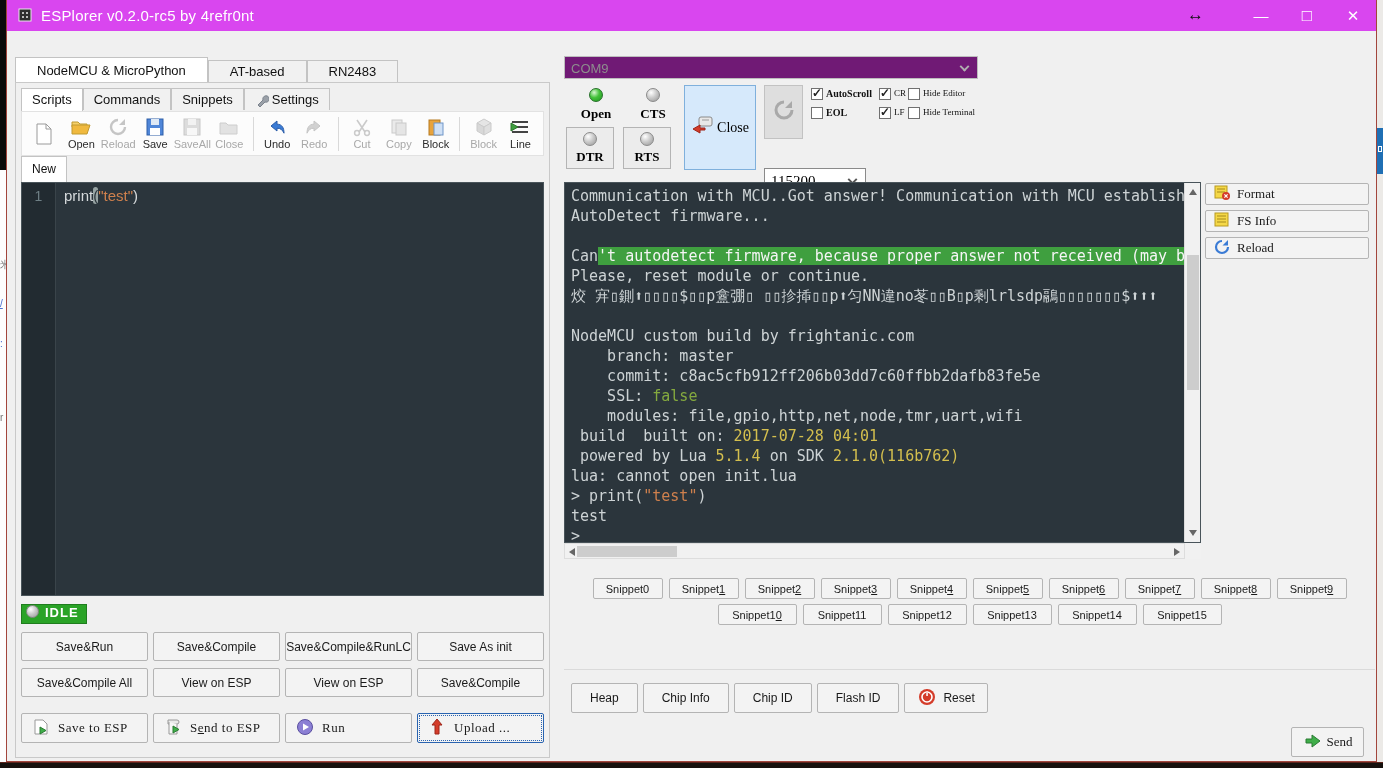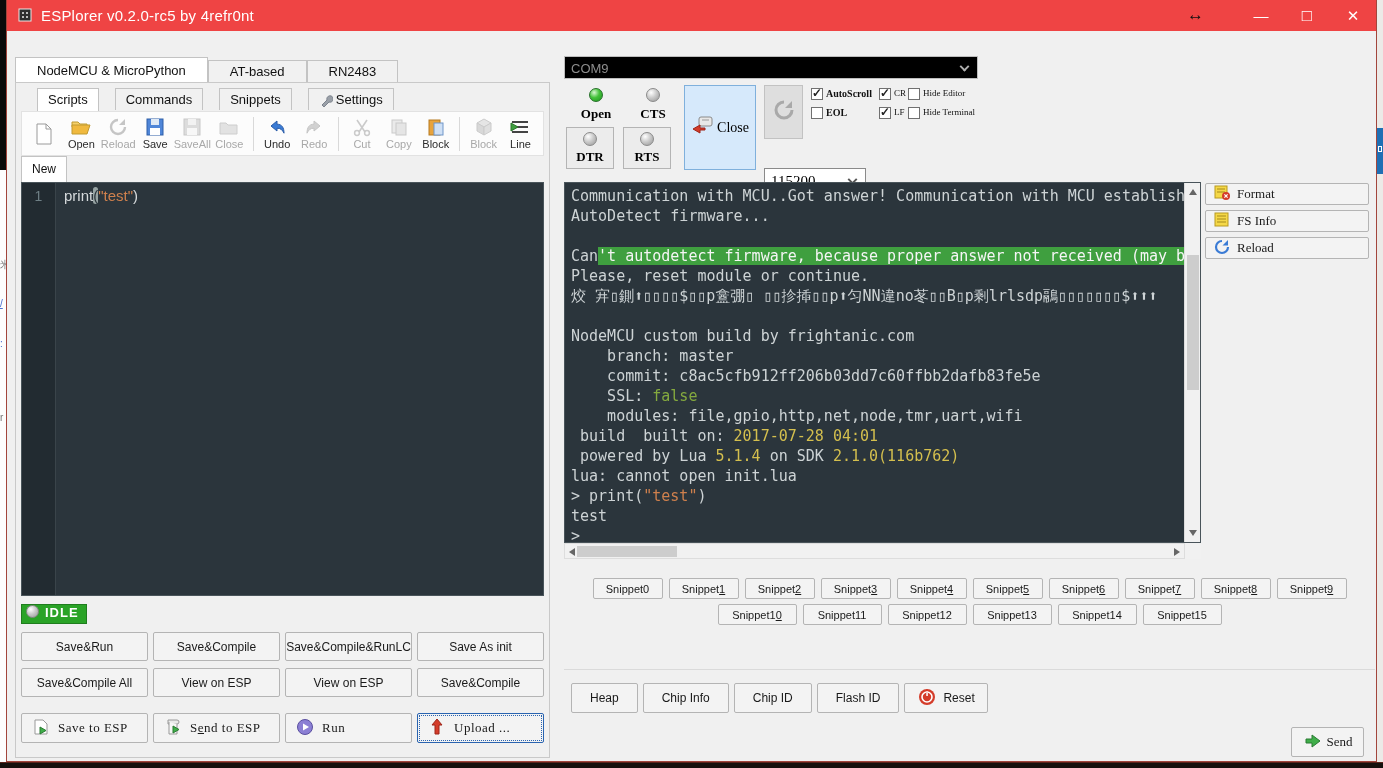--- a/index.html
+++ b/index.html
@@ -14,21 +14,21 @@
   #left-strip .glyph { position:absolute; left:0; font-size:10px; color:#777; }
   #right-strip { left:1377px; top:0; width:6px; height:762px; background:#eceae7; }
   #right-strip .blue { position:absolute; left:0; top:128px; width:6px; height:46px; background:#1f6fb4; }
   #right-strip .blue i { position:absolute; left:1px; top:18px; width:4px; height:6px; border:1px solid #fff; }
   #bottom-strip { left:0; top:762px; width:1383px; height:6px; background:#16100d; border-top:1px solid #5a241c; }
 
   
   #app { left:6px; top:0; width:1371px; height:762px; background:#f0f0f0;
          border-left:1px solid #a2453c; border-right:1px solid #a2453c; border-bottom:1px solid #a2453c; }
 
-  #titlebar { left:0; top:0; width:1369px; height:31px; background:#ef4444; color:#fff; }
+  #titlebar { left:0; top:0; width:1369px; height:31px; background:#d946ef; color:#fff; }
   #titlebar .app-icon { position:absolute; left:9px; top:6px; }
   #titlebar .title { position:absolute; left:34px; top:7px; font-size:15px; letter-spacing:.2px; }
   .win-btn { position:absolute; top:0; width:46px; height:31px; text-align:center; line-height:31px;
              font-size:15px; color:#fff; }
   #resize-cursor { position:absolute; left:1180px; top:5px; color:#101010; font-size:17px; font-weight:bold; }
 
   #menubar { left:0; top:31px; width:1369px; height:22px; background:#f7f7f7; border-bottom:1px solid #e4e4e4; }
   #menubar ul { list-style:none; display:flex; height:22px; align-items:center; padding-left:7px; }
   #menubar li { padding:0 9px; font-size:14px; color:#1a1a1a; }
 
@@ -37,21 +37,21 @@
          font-size:13px; color:#111; text-align:center; }
   .tab.active { background:#fff; }
 
   #main-tabs { left:8px; top:57px; height:25px; }
   #main-tabs .tab { height:22px; line-height:22px; padding:0 21px; vertical-align:bottom; }
   #main-tabs .tab.active { height:25px; line-height:25px; }
 
   #left-group { left:8px; top:82px; width:535px; height:676px; border:1px solid #c9c9c9; background:#f0f0f0; }
 
   #sub-tabs { left:14px; top:88px; height:23px; }
-  #sub-tabs .tab { height:22px; line-height:21px; padding:0 10px;margin-left:16px; }
+  #sub-tabs .tab { height:22px; line-height:21px; padding:0 10px; }
   #sub-tabs .tab.active { height:23px; }
   #sub-tabs .wrench { display:inline-block; vertical-align:-3px; margin-right:3px; }
 
   #toolbar { left:14px; top:111px; width:523px; height:45px; background:#fcfcfc;
              border:1px solid #e2e2e2; display:flex; align-items:center; padding:0 4px; }
   .tb-item { display:flex; flex-direction:column; align-items:center; width:40px; }
   .tb-item svg { display:block; }
   .tb-label { font-size:11px; color:#2b2b2b; margin-top:1px; }
   .tb-item.dis svg { filter:grayscale(1); opacity:.5; }
   .tb-item.dis .tb-label { color:#a8a8a8; }
@@ -84,21 +84,21 @@
                     grid-template-columns:repeat(4,127px); column-gap:5px; }
   #bottom-buttons .btn { height:30px; justify-content:flex-start; padding-left:10px; gap:8px; font-size:13px; }
   #bottom-buttons .btn .lbl { font-family:"Liberation Serif", serif; letter-spacing:.5px; }
   #upload-btn { border-color:#2a64b0; outline:1px dotted #2a64b0; outline-offset:-3px; }
 
   
   .combo { background:#fff; border:1px solid #8a8a8a; position:relative; }
   .combo .val { position:absolute; left:6px; top:50%; transform:translateY(-50%); }
   .chev { position:absolute; right:9px; top:50%; width:7px; height:7px; border:solid #555;
           border-width:0 2px 2px 0; transform:translateY(-70%) rotate(45deg); }
-  #com-combo { left:557px; top:56px; width:414px; height:23px; background:#000000; border-color:#bdbdbd; }
+  #com-combo { left:557px; top:56px; width:414px; height:23px; background:#701a75; border-color:#bdbdbd; }
   #com-combo .val { font-size:13px; color:#8d8d8d; }
   #com-combo .chev { border-color:#b0b0b0; }
 
   .ledgroup { width:48px; display:flex; flex-direction:column; align-items:center; }
   .ledgroup .lbl { font-size:13px; font-weight:bold; margin-top:4px; font-family:"Liberation Serif", serif; }
   .ledbtn { border:1px solid #b4b4b4; background:#ececec; display:flex; flex-direction:column;
             align-items:center; justify-content:center; gap:3px; }
   .ledbtn .lbl { font-size:13px; font-weight:bold; font-family:"Liberation Serif", serif; }
 
   #close-serial { left:677px; top:85px; width:72px; height:85px; background:#d6e9fb; border:1px solid #7fb0dc;

